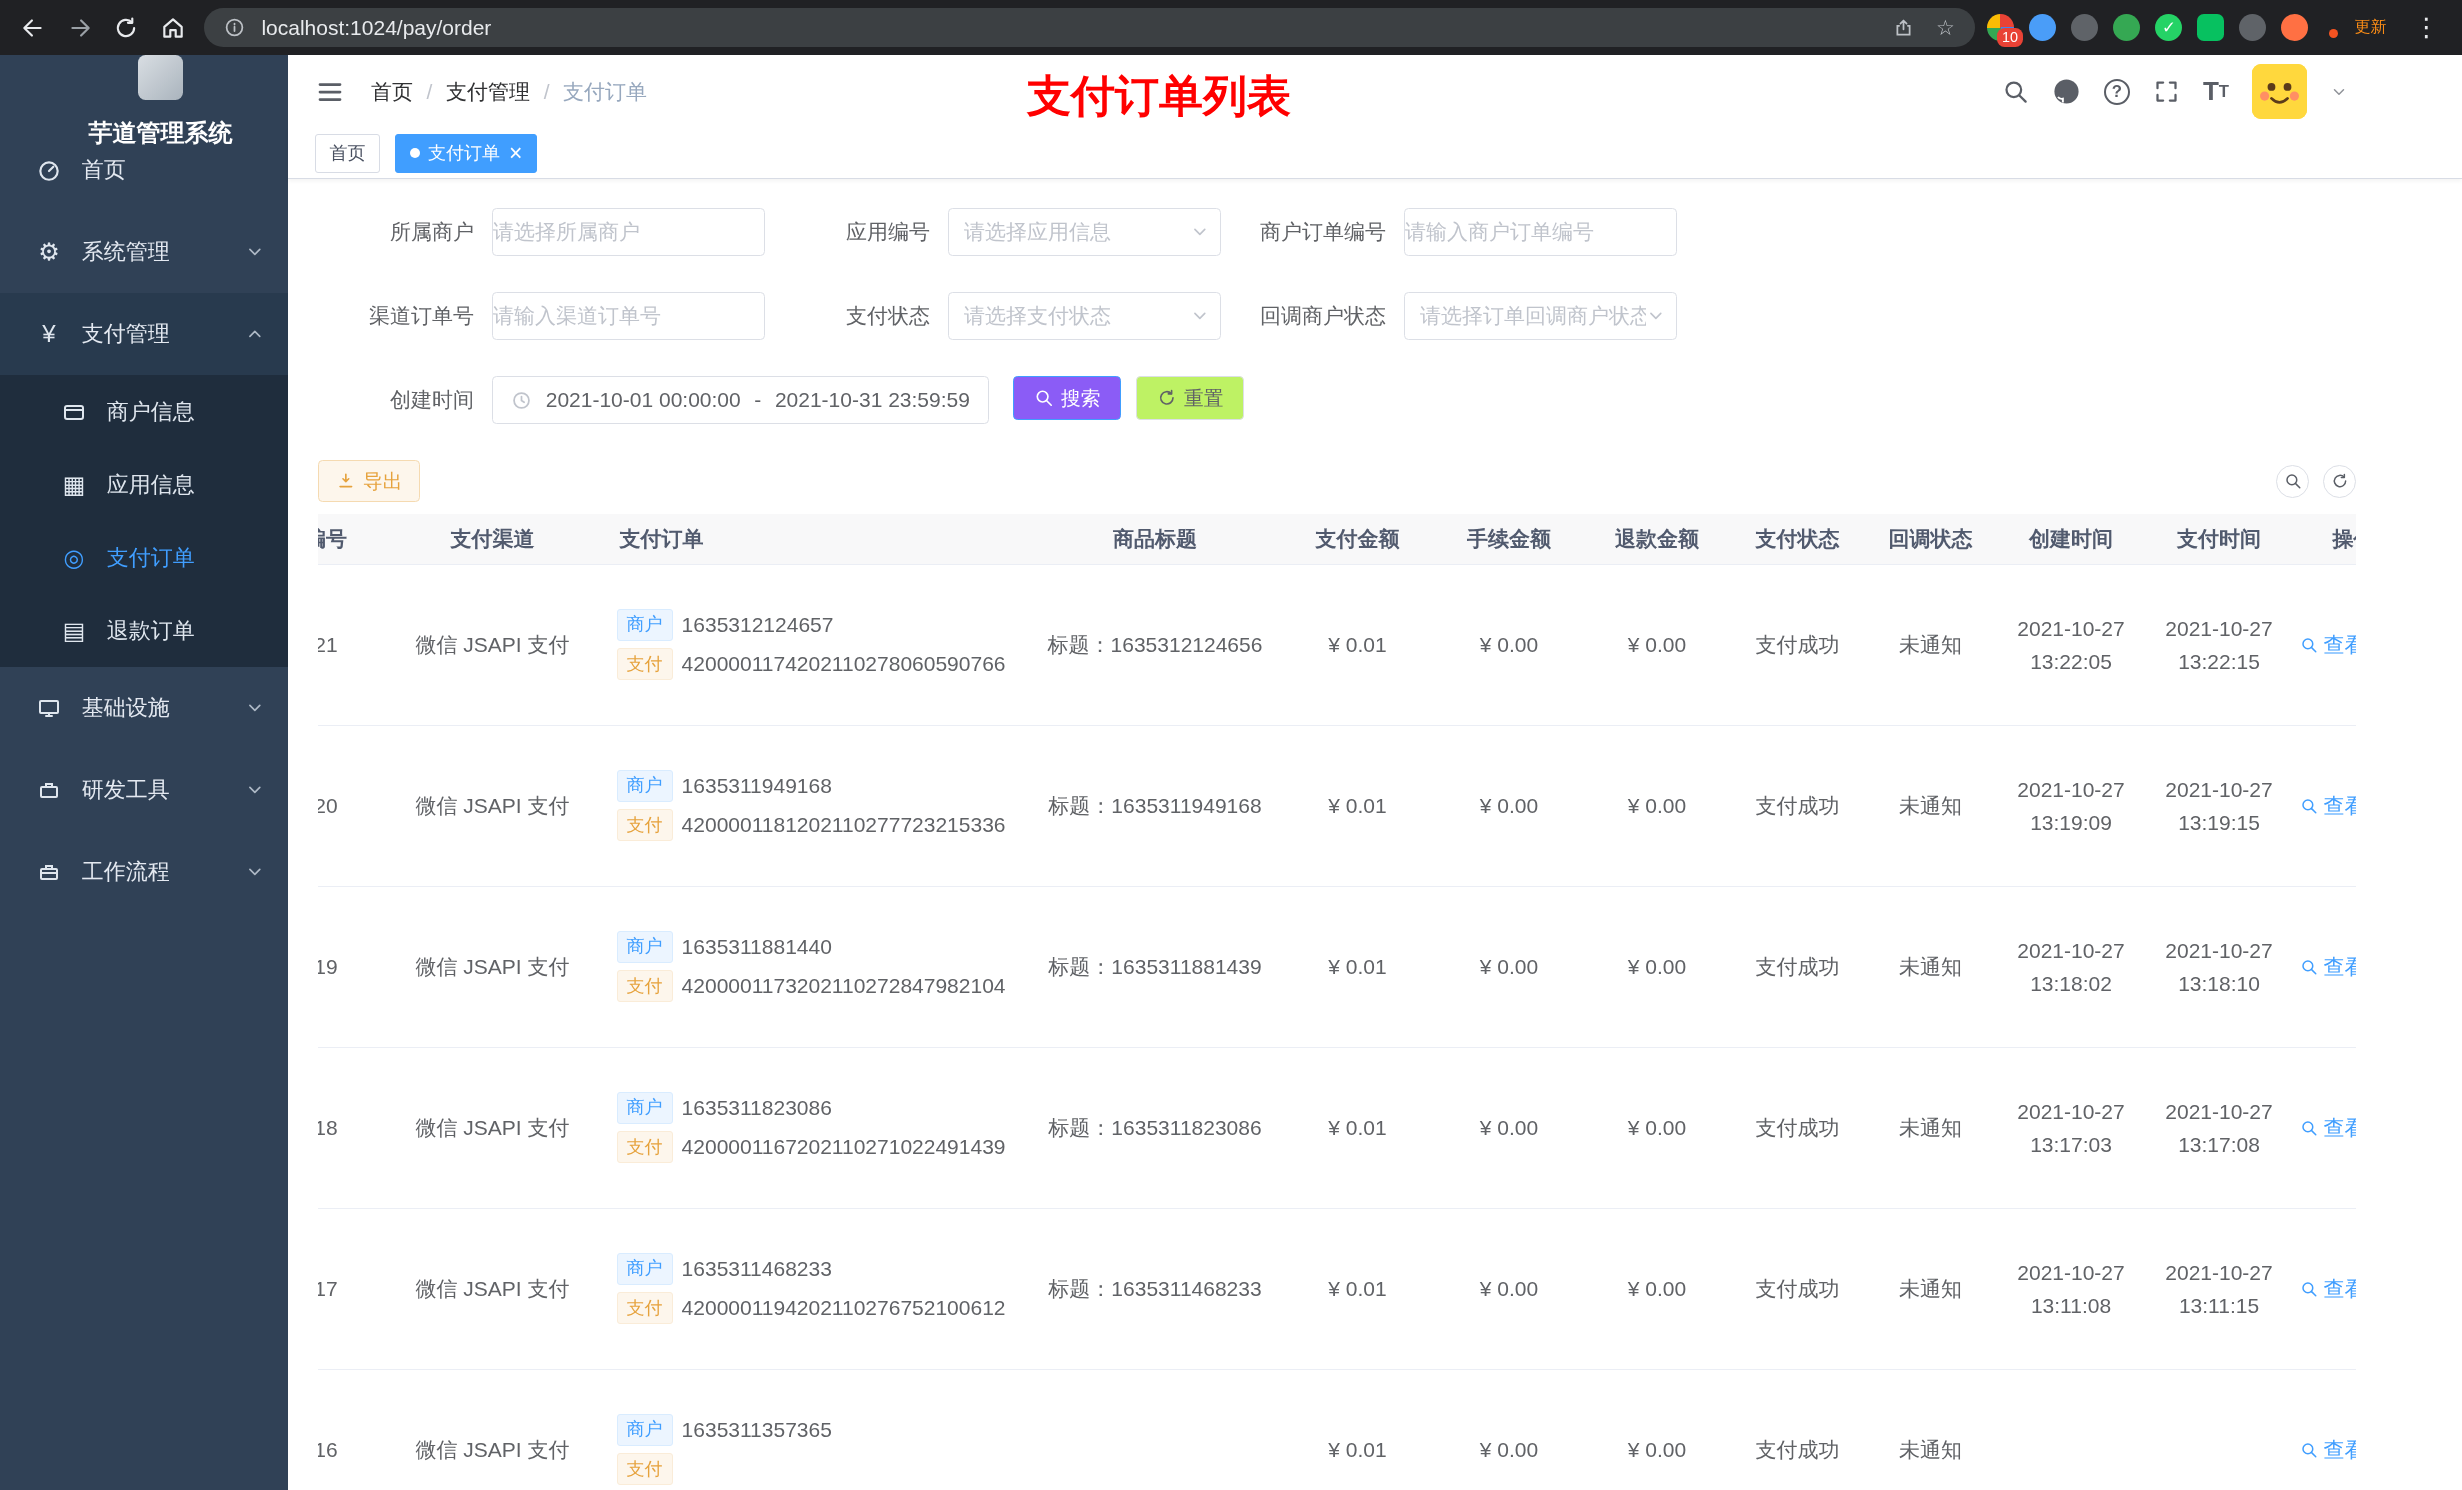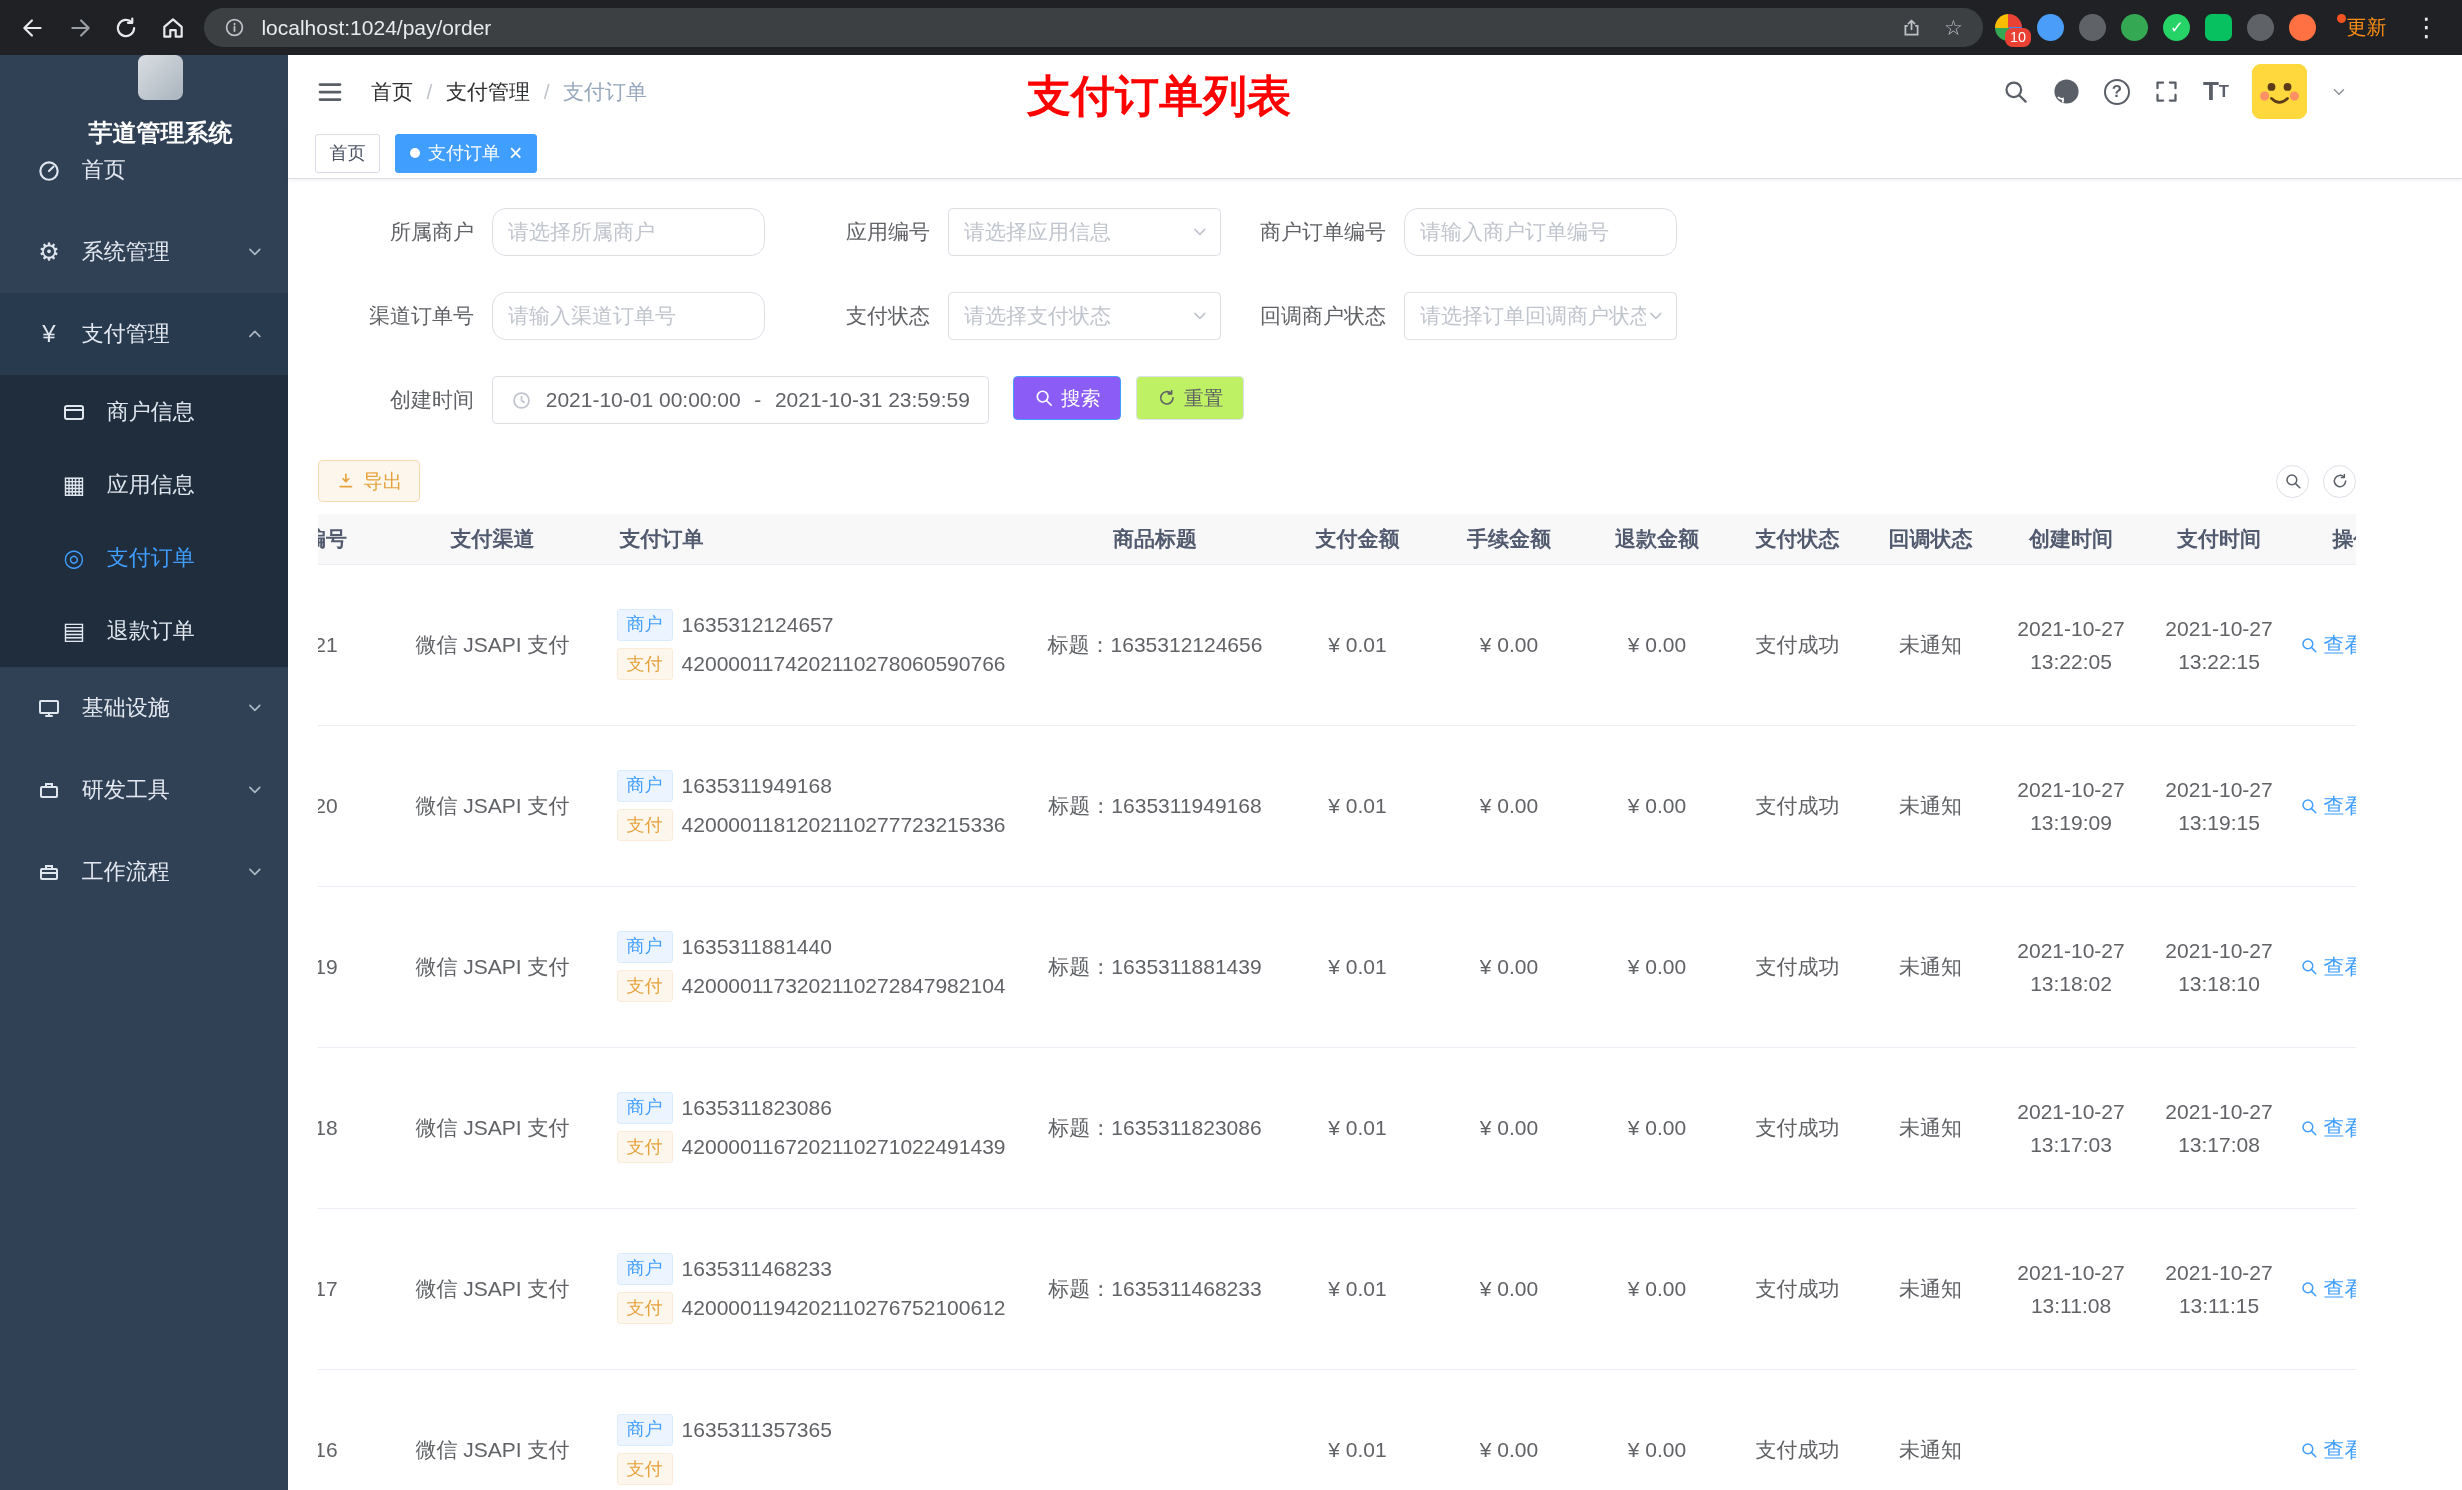--- a/index.html
+++ b/index.html
@@ -19,21 +19,21 @@
   .urlbar .bicon { width:30px; height:30px; font-size:21px; color:#bdc1c6; }
   .bext { display:flex; align-items:center; gap:15px; padding-right:3px; }
   .ext { position:relative; width:27px; height:27px; border-radius:50%; display:inline-flex;
     align-items:center; justify-content:center; cursor:pointer; }
   .e1 { background:conic-gradient(#ea4335 0 25%, #4285f4 0 50%, #34a853 0 75%, #fbbc04 0); }
   .e2 { background:#4a9df8; } .e3 { background:#5f6368; } .e4 { background:#35a853; }
   .e5 { background:#25d366; color:#fff; font-size:16.7px; } .e6 { background:#07c160; border-radius:6.8px; }
   .e7 { background:#5f6368; } .e8 { background:#ff7043; }
   .ext .badge { position:absolute; right:-9px; bottom:-6px; background:#e94235; color:#fff; font-size:14.4px;
     font-style:normal; line-height:1; padding:2.3px 5.3px; border-radius:7.6px; }
-  .update { display:inline-flex; align-items:flex-start; gap:0; color:#fa8c16; font-size:20px; padding:3px 6px; cursor:pointer; }
+  .update { display:inline-flex; align-items:flex-end; gap:16px; color:#fa8c16; font-size:16px; padding:3px 6px; cursor:pointer; }
   .update .dot { width:9px; height:9px; border-radius:50%; background:#f55321; }
   .kebab { font-size:26px; color:#e8eaed; padding:0 6px; cursor:pointer; }
 
   
   .app { display:flex; height:1436px; }
   .sidebar { width:288px; flex-shrink:0; background:#304156; overflow:hidden; }
   .logo { height:74px; display:flex; align-items:center; padding-left:33px; gap:16.7px;flex-direction:column; }
   .logo-img { width:45px; height:45px; border-radius:7.6px; background:linear-gradient(135deg,#d9dee3,#aab4bd);
     flex-shrink:0; }
   .logo-title { font-size:24px; font-weight:700; color:#fff; white-space:nowrap; }
@@ -72,21 +72,21 @@
   .tdot { width:10.6px; height:10.6px; border-radius:50%; background:#fff; }
   .tclose { font-size:23px; line-height:1; margin-left:1.5px; }
 
   
   .content { flex:1; padding:29px 106px 0 30px; overflow:hidden; }
   .f-row { display:flex; margin-bottom:36px; }
   .fgroup { display:flex; align-items:center; margin-right:9px; }
   .flabel { width:174px; flex-shrink:0; text-align:right; padding-right:18px; font-size:21px; color:#606266; white-space:nowrap; }
   .finput, .fselect { width:273px; height:48px; border:0.8px solid #dcdfe6; border-radius:4.5px; background:#fff;
     font-size:21px; color:#606266; font-family:inherit; }
-  .finput { padding:0 15px; outline:none;border-radius:14px; }
+  .finput { padding:0 0; outline:none; }
   .finput::placeholder { color:#c0c4cc; }
   .fselect { display:flex; align-items:center; justify-content:space-between; padding:0 10.6px 0 15px; cursor:pointer; }
   .fselect .ph { color:#c0c4cc; white-space:nowrap; overflow:hidden; }
   .fselect .schev { color:#c0c4cc; display:flex; }
   .fdate { width:497px; height:48px; border:0.8px solid #dcdfe6; border-radius:4.5px; display:flex; align-items:center;
     justify-content:center; gap:13.6px; font-size:21px; color:#606266; cursor:pointer; white-space:nowrap; }
   .fdate .clk { color:#c0c4cc; display:flex; }
   .btn { display:inline-flex; align-items:center; justify-content:center; gap:7.6px; height:44px; padding:0 19.7px;
     border-radius:4.5px; font-size:19.7px; border:0.8px solid transparent; cursor:pointer; font-family:inherit; white-space:nowrap; }
   .btn.primary { background:#8b5cf6; border-color:#409eff; color:#fff; margin-left:15px; }

